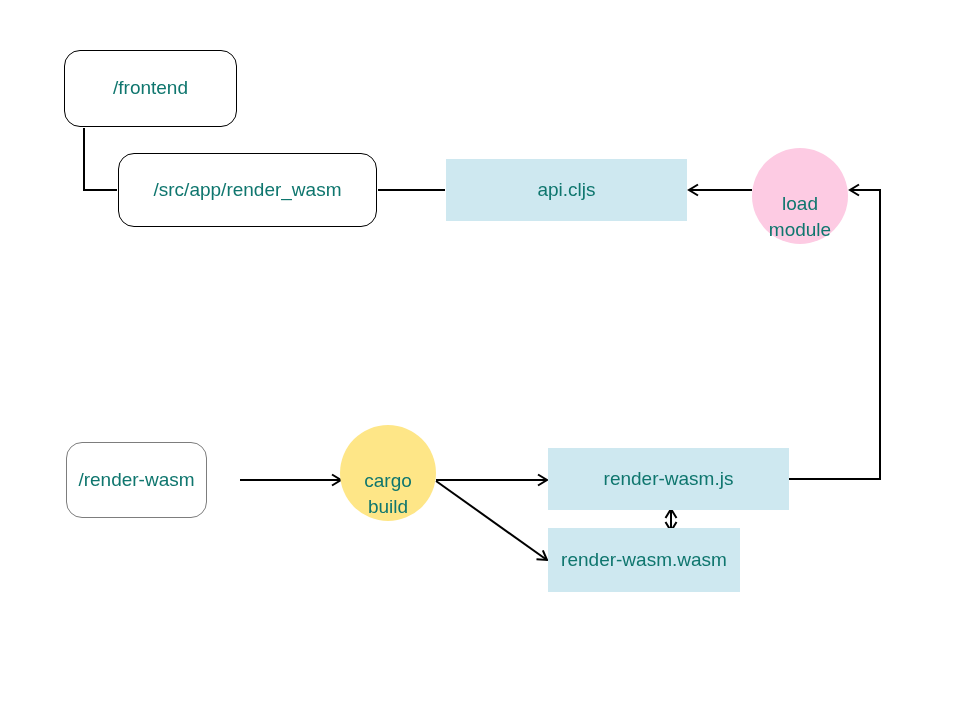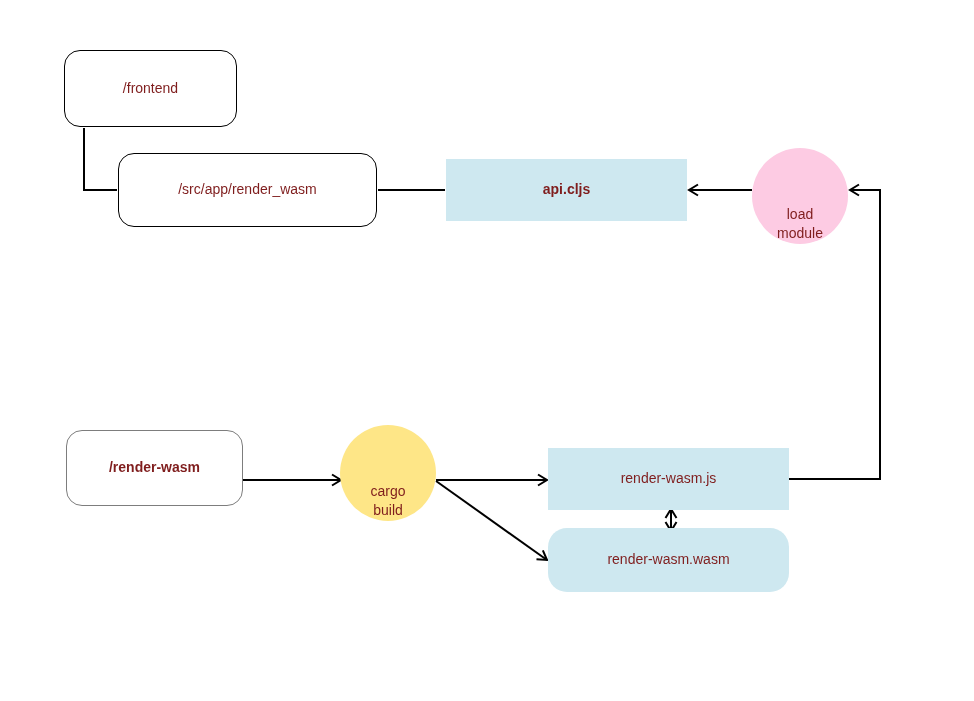--- a/index.html
+++ b/index.html
@@ -21,22 +21,22 @@
     width: 974px;
     height: 701px;
     pointer-events: none;
   }
   .node {
     position: absolute;
     display: flex;
     align-items: center;
     justify-content: center;
     text-align: center;
-    font-size: 14px;
-    color: #7f1d1d;
+    font-size: 19px;
+    color: #0f766e;
     line-height: 1.4;
     box-sizing: border-box;
     white-space: pre-line;
   }
   .rounded-rect {
     background: #ffffff;
     border: 1.6px solid #000000;
     border-radius: 16px;
   }
   .rect-blue {
@@ -46,26 +46,26 @@
   .circle {
     border-radius: 50%;
     align-items: flex-end;
   }
   .circle-pink { background: #fdcbe3; }
   .circle-yellow { background: #fee687; }
 
   
   .node-frontend        { left: 64px;  top: 50px;  width: 173px; height: 77px; }
   .node-src-app         { left: 118px; top: 153px; width: 259px; height: 74px; }
-  .node-api-cljs        { left: 446px; top: 159px; width: 241px; height: 62px; font-weight: bold; }
+  .node-api-cljs        { left: 446px; top: 159px; width: 241px; height: 62px; }
   .node-load-module     { left: 752px; top: 148px; width: 96px;  height: 96px; }
-  .node-render-wasm-dir { left: 66px;  top: 430px; width: 177px; height: 76px; border-color: #7d7d7d; font-weight: bold; }
+  .node-render-wasm-dir { left: 66px;  top: 442px; width: 141px; height: 76px; border-color: #7d7d7d; }
   .node-cargo-build     { left: 340px; top: 425px; width: 96px;  height: 96px; }
   .node-render-wasm-js  { left: 548px; top: 448px; width: 241px; height: 62px; text-align: center; }
-  .node-render-wasm-wasm{ left: 548px; top: 528px; width: 241px; height: 64px; border-radius: 19px; }
+  .node-render-wasm-wasm{ left: 548px; top: 528px; width: 192px; height: 64px; }
 </style>
 </head>
 <body>
 
 <div class="canvas">
 
   <svg id="edges-svg" xmlns="http://www.w3.org/2000/svg">
     <defs>
       <marker id="arrow" viewBox="-11 -7 13 14" refX="0" refY="0" markerWidth="13" markerHeight="14" markerUnits="userSpaceOnUse" orient="auto-start-reverse">
         <path d="M-9,-5.5 L0,0 L-9,5.5" fill="none" stroke="#000000" stroke-width="2"></path>

